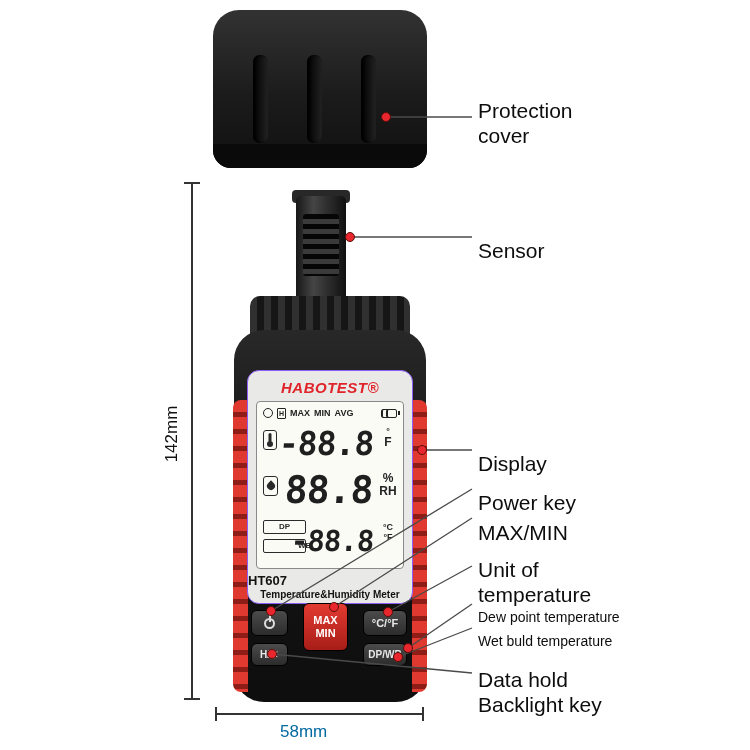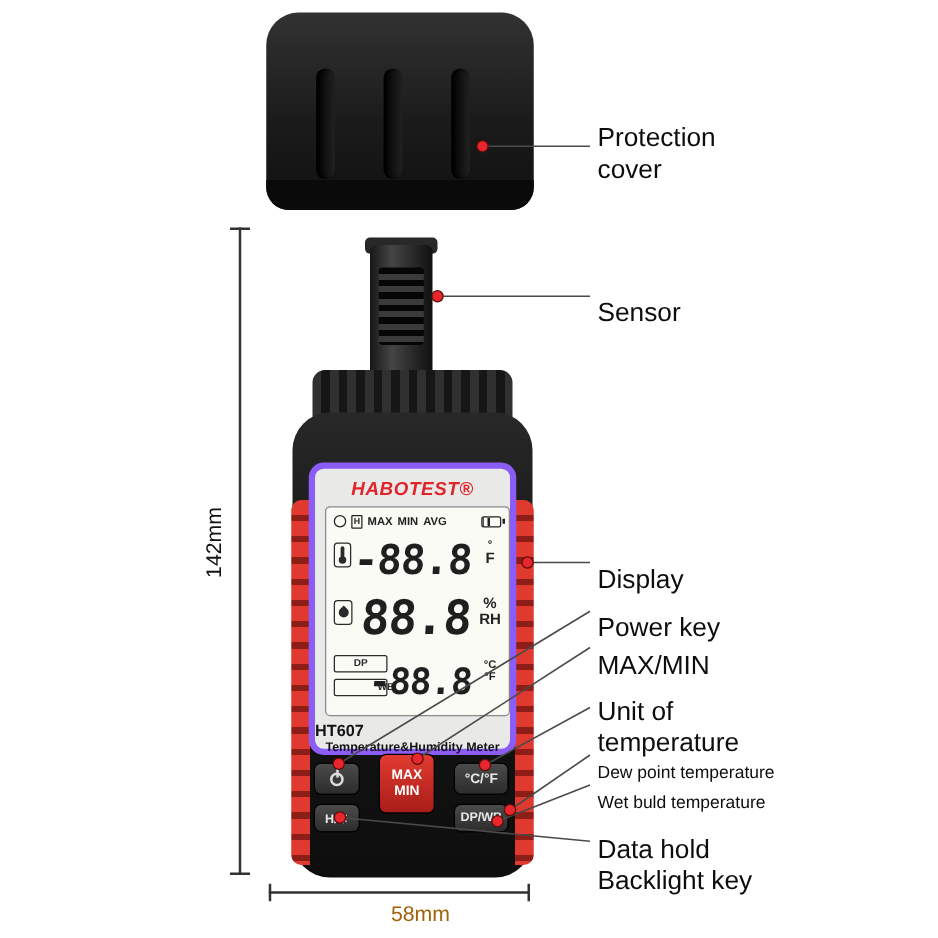--- a/index.html
+++ b/index.html
@@ -34,21 +34,21 @@
   .device { position:absolute; left:234px; top:330px; width:192px; height:372px;
            background:linear-gradient(180deg,#282828,#151515 40%,#0e0e0e);
            border-radius:30px; }
   .grip { position:absolute; top:400px; width:15px; height:292px;
            background:repeating-linear-gradient(180deg,#e03a30 0 12px,#8f1d17 12px 17px); }
   .grip-left  { left:233px; border-radius:8px 0 0 8px; }
   .grip-right { left:412px; border-radius:0 8px 8px 0; }
 
   
   .panel { position:absolute; left:247px; top:370px; width:166px; height:234px;
-           background:#e9e9e7; border:5px solid #8b5cf6; border-radius:12px; }
+           background:#e9e9e7; border:1px solid #8b5cf6; border-radius:12px; }
   .logo { position:absolute; left:0; right:0; top:8px; text-align:center;
            color:#e0242a; font-weight:bold; font-style:italic; font-size:15px; letter-spacing:.5px; }
   .lcd { position:absolute; left:8px; top:30px; width:148px; height:168px;
            background:#fafbf5; border:1px solid #8a8a8a; border-radius:4px; }
   .lcd-status { position:absolute; left:6px; right:6px; top:4px; height:14px;
            display:flex; align-items:center; gap:4px;
            font-size:9px; font-weight:bold; color:#222; }
   .clock-icon { width:10px; height:10px; border:1.5px solid #222; border-radius:50%; flex:none; }
   .stat-box { border:1px solid #222; font-size:7px; line-height:9px; padding:0 1px; border-radius:1px; }
   .battery-icon { margin-left:auto; width:16px; height:9px; border:1.5px solid #222;
@@ -111,22 +111,22 @@
   
   .dim { position:absolute; background:#333; z-index:2; }
   .vdim-line { left:191px; top:182px; width:2px; height:518px; }
   .vdim-cap-top { left:184px; top:182px; width:16px; height:2px; }
   .vdim-cap-bot { left:184px; top:698px; width:16px; height:2px; }
   .hdim-line { left:215px; top:713px; width:209px; height:2px; }
   .hdim-cap-l { left:215px; top:707px; width:2px; height:14px; }
   .hdim-cap-r { left:422px; top:707px; width:2px; height:14px; }
   .vdim-label { position:absolute; left:142px; top:424px; width:60px; height:20px;
         transform:rotate(-90deg); text-align:center; font-size:17px; color:#111; z-index:2; }
-  .hdim-label { position:absolute; left:280px; top:722px; width:80px; text-align:right;
-        font-size:17px; color:#a16207; z-index:2; }
+  .hdim-label { position:absolute; left:280px; top:722px; width:80px; text-align:left;
+        font-size:17px; color:#0369a1; z-index:2; }
 </style>
 </head>
 <body>
 
 <div id="canvas">
 
   <div class="cover">
     <div class="cover-slot slot1"></div>
     <div class="cover-slot slot2"></div>
     <div class="cover-slot slot3"></div>

